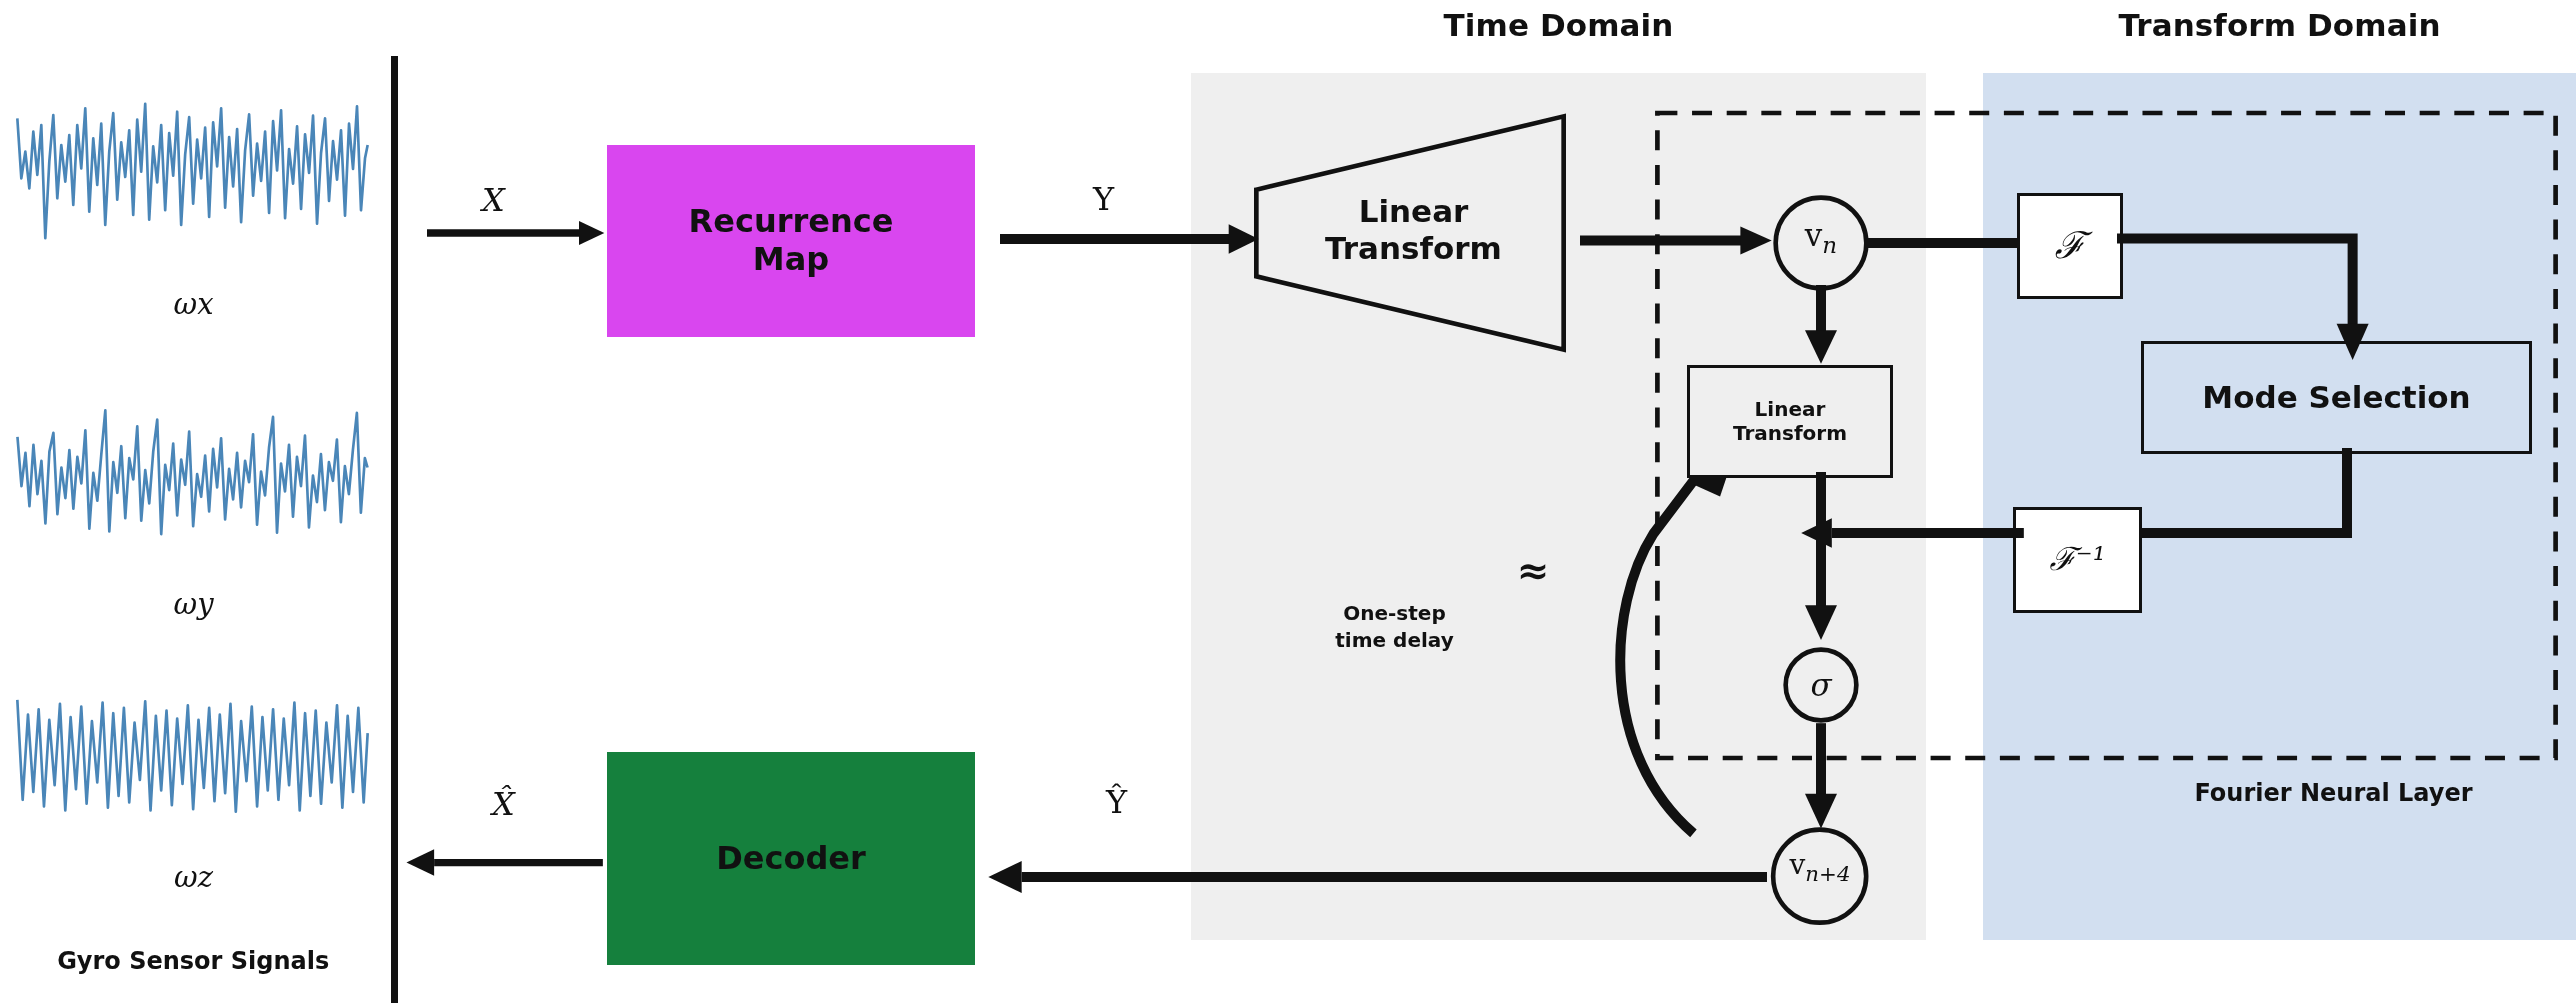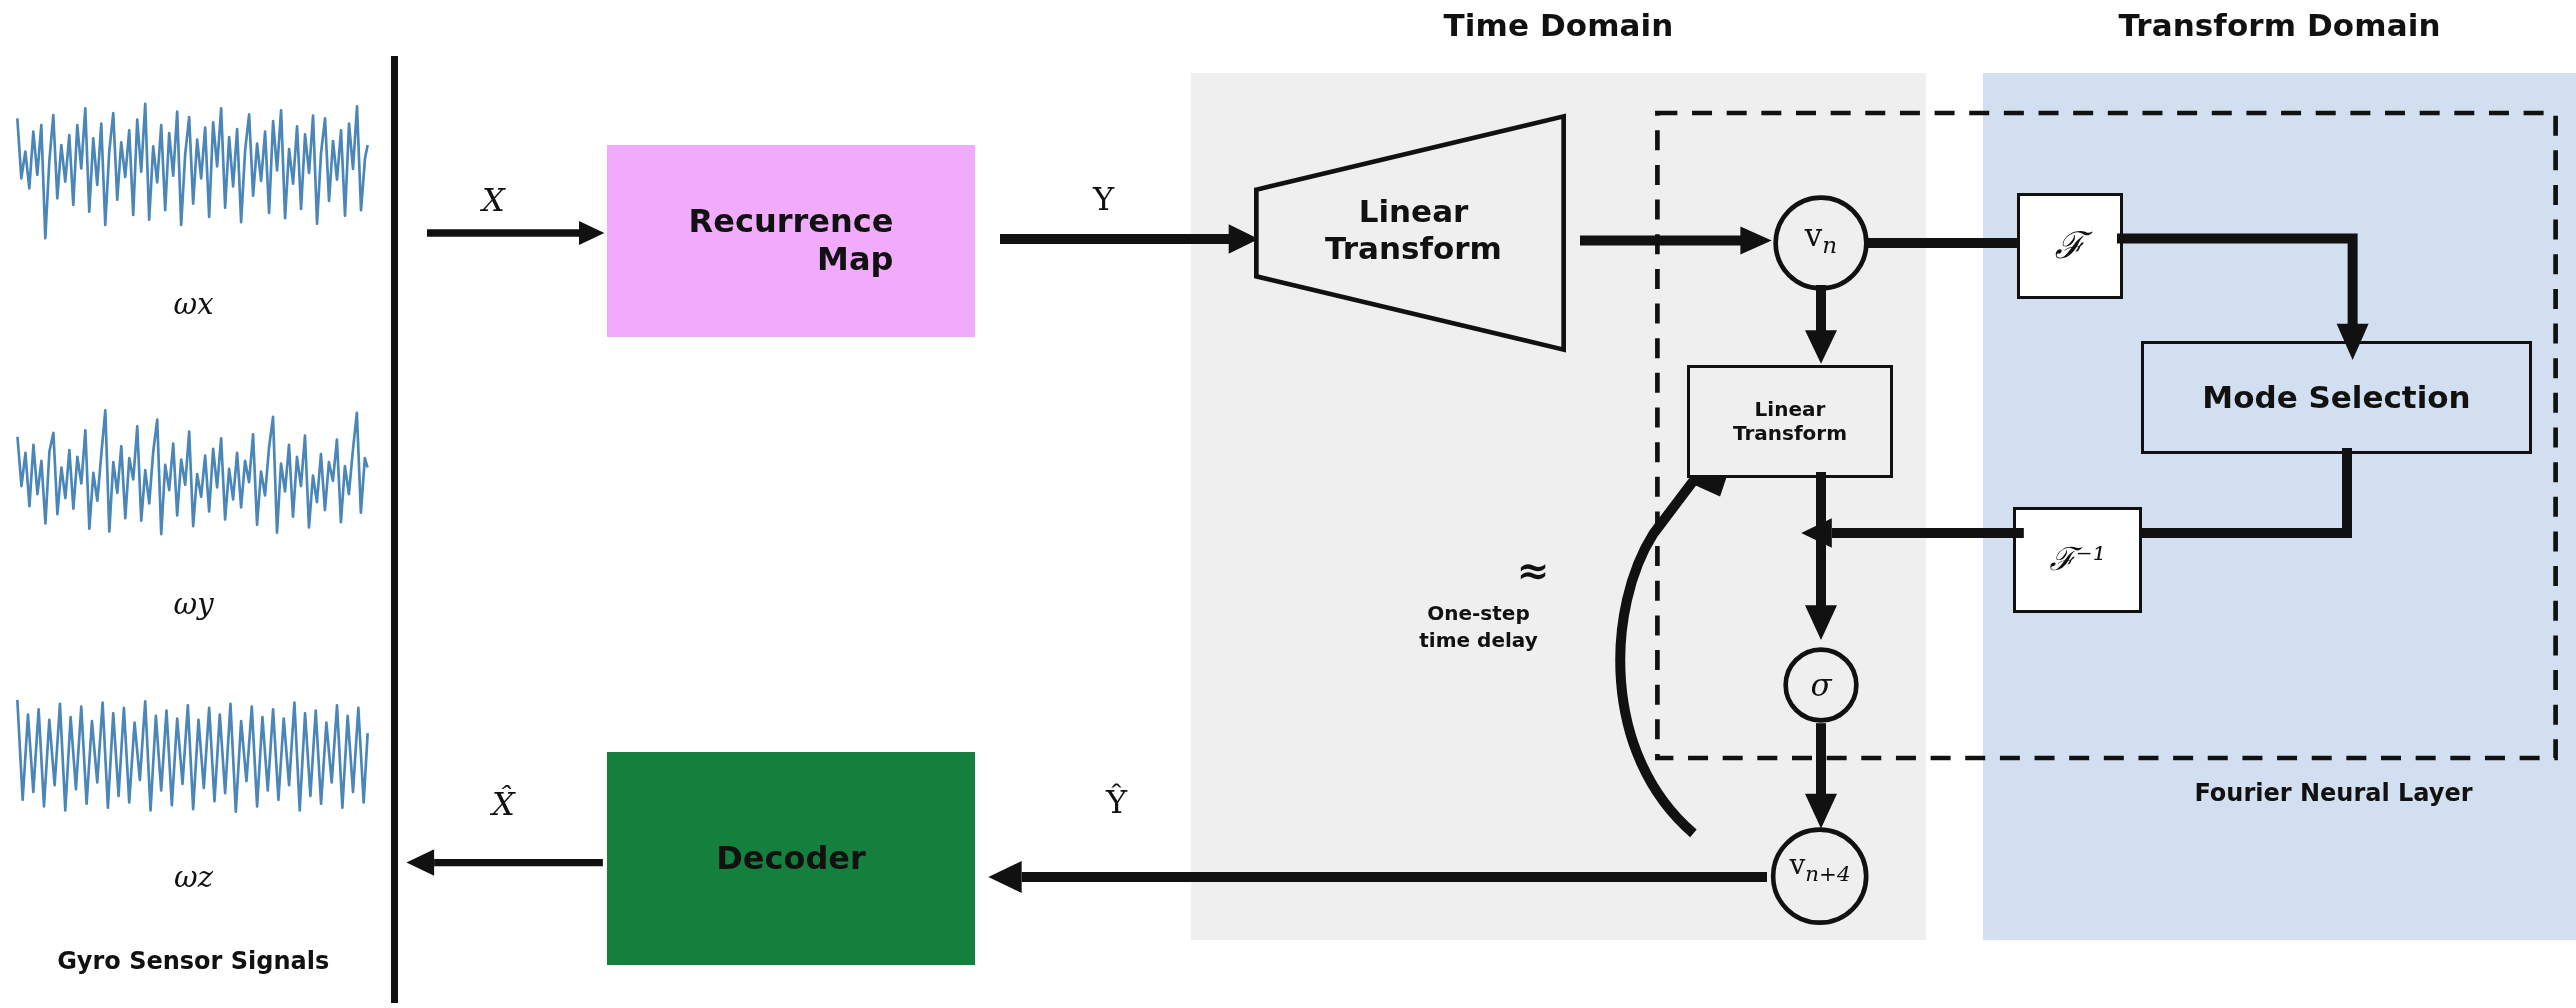--- a/index.html
+++ b/index.html
@@ -7,21 +7,21 @@
        font-family:"DejaVu Sans","Liberation Sans",sans-serif;}
   #stage{position:absolute;left:0;top:0;width:2576px;height:1008px;}
   .abs{position:absolute;}
   .region{position:absolute;}
   .rgn-time{background:#efefef;}
   .rgn-freq{background:#d2dff0;}
   .hdr{position:absolute;font-size:31px;font-weight:700;color:#111;
        text-align:center;letter-spacing:0.1px;}
   .boxlabel{position:absolute;display:flex;align-items:center;justify-content:center;
             text-align:center;color:#111;line-height:1.18;}
-  .greenbox{background:#f0abfc;text-align:right;}
+  .greenbox{background:#d946ef;}
   .pinkbox{background:#15803d;}
   .whitebox{background:#ffffff;border:3.3px solid #111;}
   .plainbox{background:transparent;border:3.3px solid #111;}
   .cap{position:absolute;color:#111;text-align:center;font-size:23px;font-weight:600;}
   .tinylab{position:absolute;color:#111;text-align:center;font-size:20px;font-weight:600;line-height:1.35;}
   .mathlab{position:absolute;color:#111;text-align:center;font-family:"DejaVu Serif","Liberation Serif",serif;}
   svg{display:block;}
 </style>
 </head>
 <body>
@@ -115,21 +115,21 @@
   <svg class="abs" style="left:1580px;top:225px;" width="193" height="31" viewBox="0 0 290 46">
     <line x1="0" y1="23" x2="243" y2="23" stroke="#111" stroke-width="15"></line>
     <polygon points="241,2 288,23 241,44" fill="#111"></polygon>
   </svg>
 
   <svg class="abs" style="left:1467px;top:247px;" width="313" height="600" viewBox="0 0 470 900">
     <path d="M 340,880 C 200,760 210,540 280,430 L 348,340" fill="none" stroke="#111" stroke-width="15" stroke-linecap="butt"></path>
     <polygon points="340,356 405,300 380,374" fill="#111"></polygon>
   </svg>
   <div class="mathlab" style="left:1433px;top:547px;width:200px;font-size:39px;font-weight:700;">≈</div>
-  <div class="tinylab" style="left:1365px;top:600px;width:227px;">
+  <div class="tinylab" style="left:1281px;top:600px;width:227px;">
     <span style="display:block;">One-step</span>
     <span style="display:block;">time delay</span>
   </div>
 
   <svg class="abs" style="left:1771px;top:193px;" width="100" height="100" viewBox="0 0 150 150">
     <circle cx="75" cy="75" r="68" fill="none" stroke="#111" stroke-width="7"></circle>
   </svg>
   <div class="mathlab" style="left:1771px;top:217px;width:100px;font-size:31px;">
     <span>v</span><span style="font-size:23px;font-style:italic;vertical-align:-0.32em;">n</span>
   </div>

